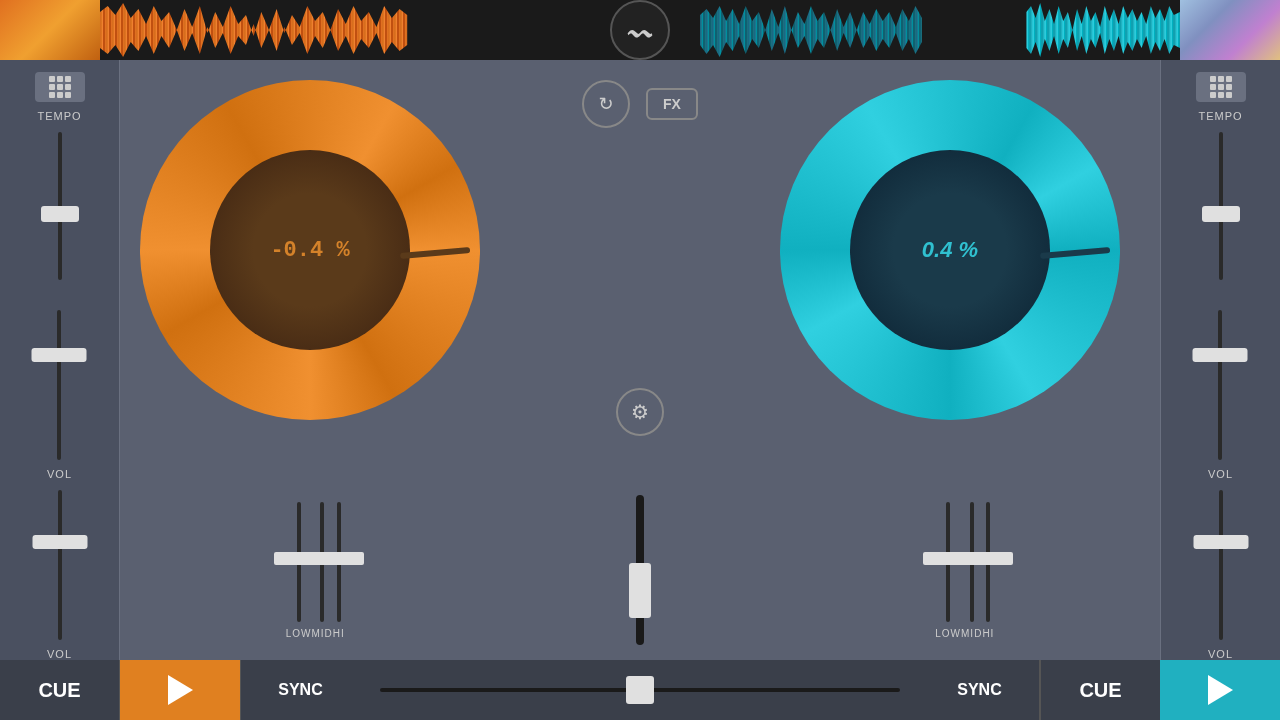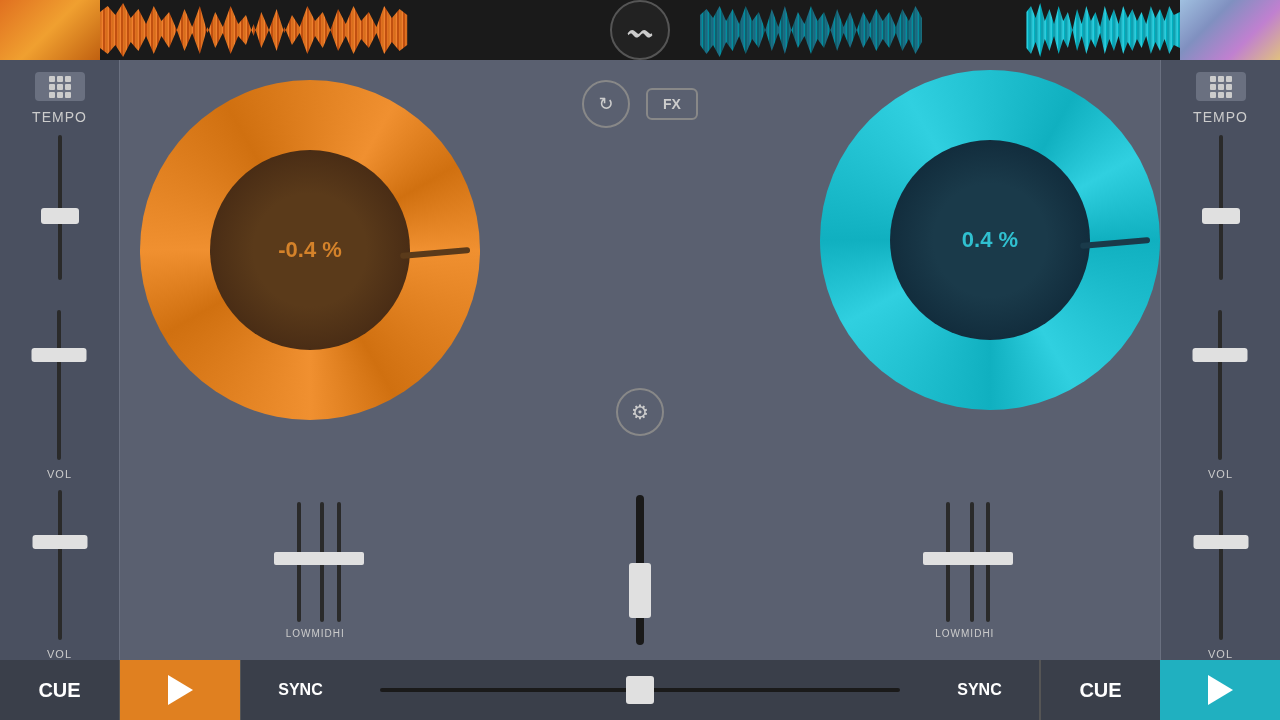--- a/index.html
+++ b/index.html
@@ -142,21 +142,21 @@
     }
     .grid-dot {
       width: 6px;
       height: 6px;
       background: #ccc;
       border-radius: 1px;
     }
 
     .tempo-label {
       color: #ccc;
-      font-size: 14px;
+      font-size: 11px;
       margin-top: 8px;
       letter-spacing: 1px;
     }
 
     .tempo-slider-track {
       width: 4px;
       height: 200px;
       background: #2a2a2a;
       border-radius: 2px;
       position: relative;
@@ -272,20 +272,21 @@
     }
     .turntable-inner-right {
       background: radial-gradient(circle, #1a3a4a 40%, #0a2030 100%);
     }
     .turntable-percent {
       font-size: 22px;
       font-weight: bold;
     }
     .turntable-percent-left {
       color: #d4822a;
+      font-family: Liberation Mono, monospace;
     }
     .turntable-percent-right {
       color: #30c0d0;
     }
     
     .needle {
       position: absolute;
       width: 70px;
       height: 6px;
       background: #5a3a1a;
@@ -476,21 +477,23 @@
       width: 380px;
       display: flex;
       flex-direction: column;
       align-items: center;
       padding-top: 10px;
     }
     .right-turntable-zone {
       width: 380px;
       display: flex;
       flex-direction: column;
-      align-items: flex-end;
+      align-items: flex-start;
+      padding-top: 10px;
+      font-style: italic;
     }
     .middle-zone {
       flex: 1;
       display: flex;
       flex-direction: column;
       align-items: center;
       padding-top: 20px;
       gap: 10px;
     }
 

